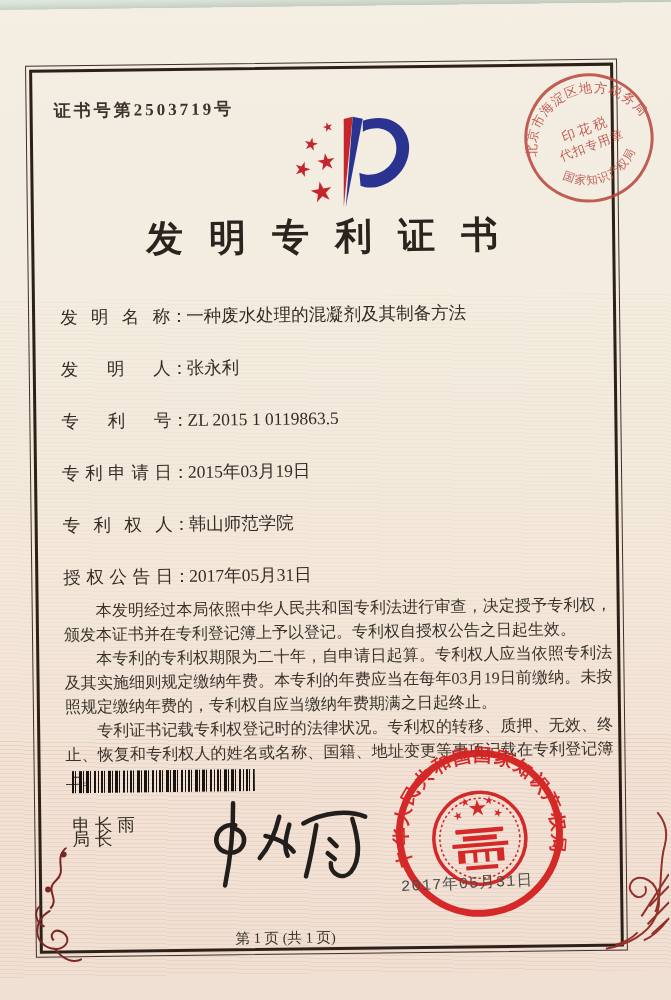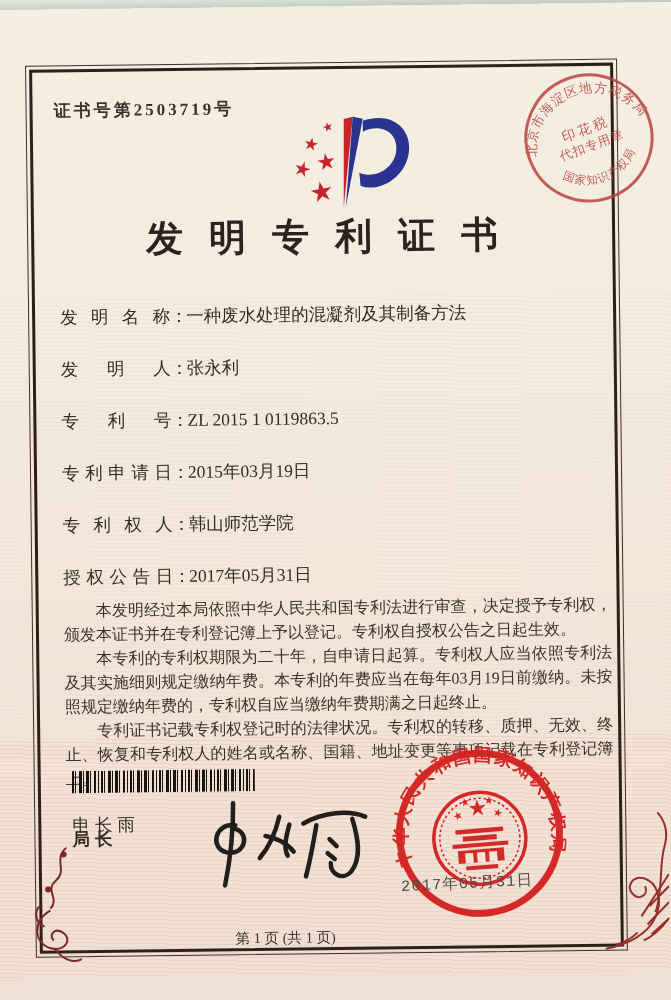--- a/index.html
+++ b/index.html
@@ -24,21 +24,21 @@
   .fcolon{display:inline-block;width:16px;}
   .body-text{position:absolute;left:68px;top:590px;width:548px;font-size:16px;line-height:24px;
     color:#3a332b;text-align:justify;}
   .body-text p{margin:0;text-indent:2em;}
   .barcode{position:absolute;left:74px;top:762px;width:183px;height:22px;
     background:repeating-linear-gradient(90deg,
       #17130f 0 2px,transparent 2px 3px,#17130f 3px 4px,transparent 4px 7px,
       #17130f 7px 10px,transparent 10px 11px,#17130f 11px 12px,transparent 12px 14px,
       #17130f 14px 17px,transparent 17px 18px,#17130f 18px 19px,transparent 19px 22px,
       #17130f 22px 24px,transparent 24px 26px,#17130f 26px 27px,transparent 27px 29px);}
-  .director{position:absolute;left:74px;top:818px;font-size:17.5px;color:#33291f;letter-spacing:5px;font-weight:bold;}
+  .director{position:absolute;left:74px;top:818px;font-size:17.5px;color:#33291f;letter-spacing:5px;}
   .director-name{position:absolute;left:74px;top:804px;font-size:17.5px;color:#33291f;letter-spacing:5px;}
   .signature{position:absolute;left:201px;top:788px;z-index:3;}
   .seal{position:absolute;left:394px;top:742px;z-index:2;opacity:.95;}
   .seal-date{position:absolute;left:402px;top:868px;width:160px;z-index:4;font-size:15.5px;
     color:#4c4a46;letter-spacing:1px;transform:rotate(-2deg);font-family:"Liberation Mono","DejaVu Sans Mono",monospace;}
   .footer{position:absolute;left:36px;top:922px;width:500px;text-align:center;font-size:14.5px;color:#3a332b;}
   .logo{position:absolute;left:274px;top:100px;}
   .tax-stamp{position:absolute;left:524px;top:60px;z-index:2;opacity:.85;}
   .orn{position:absolute;z-index:1;}
   .orn.bl{left:24px;top:838px;}

